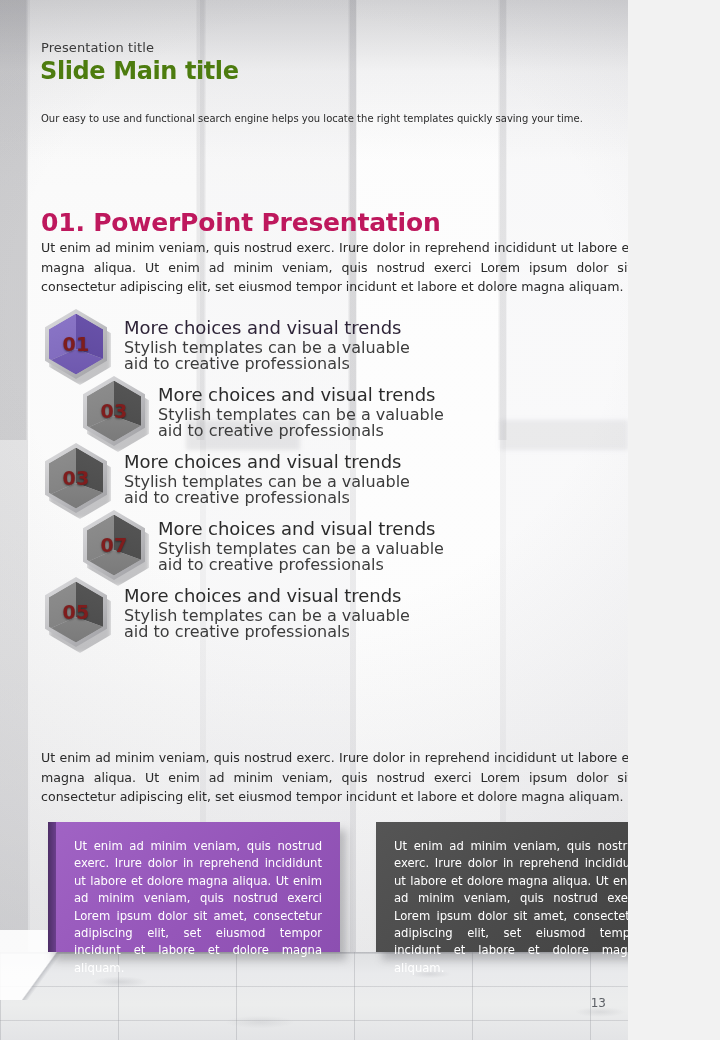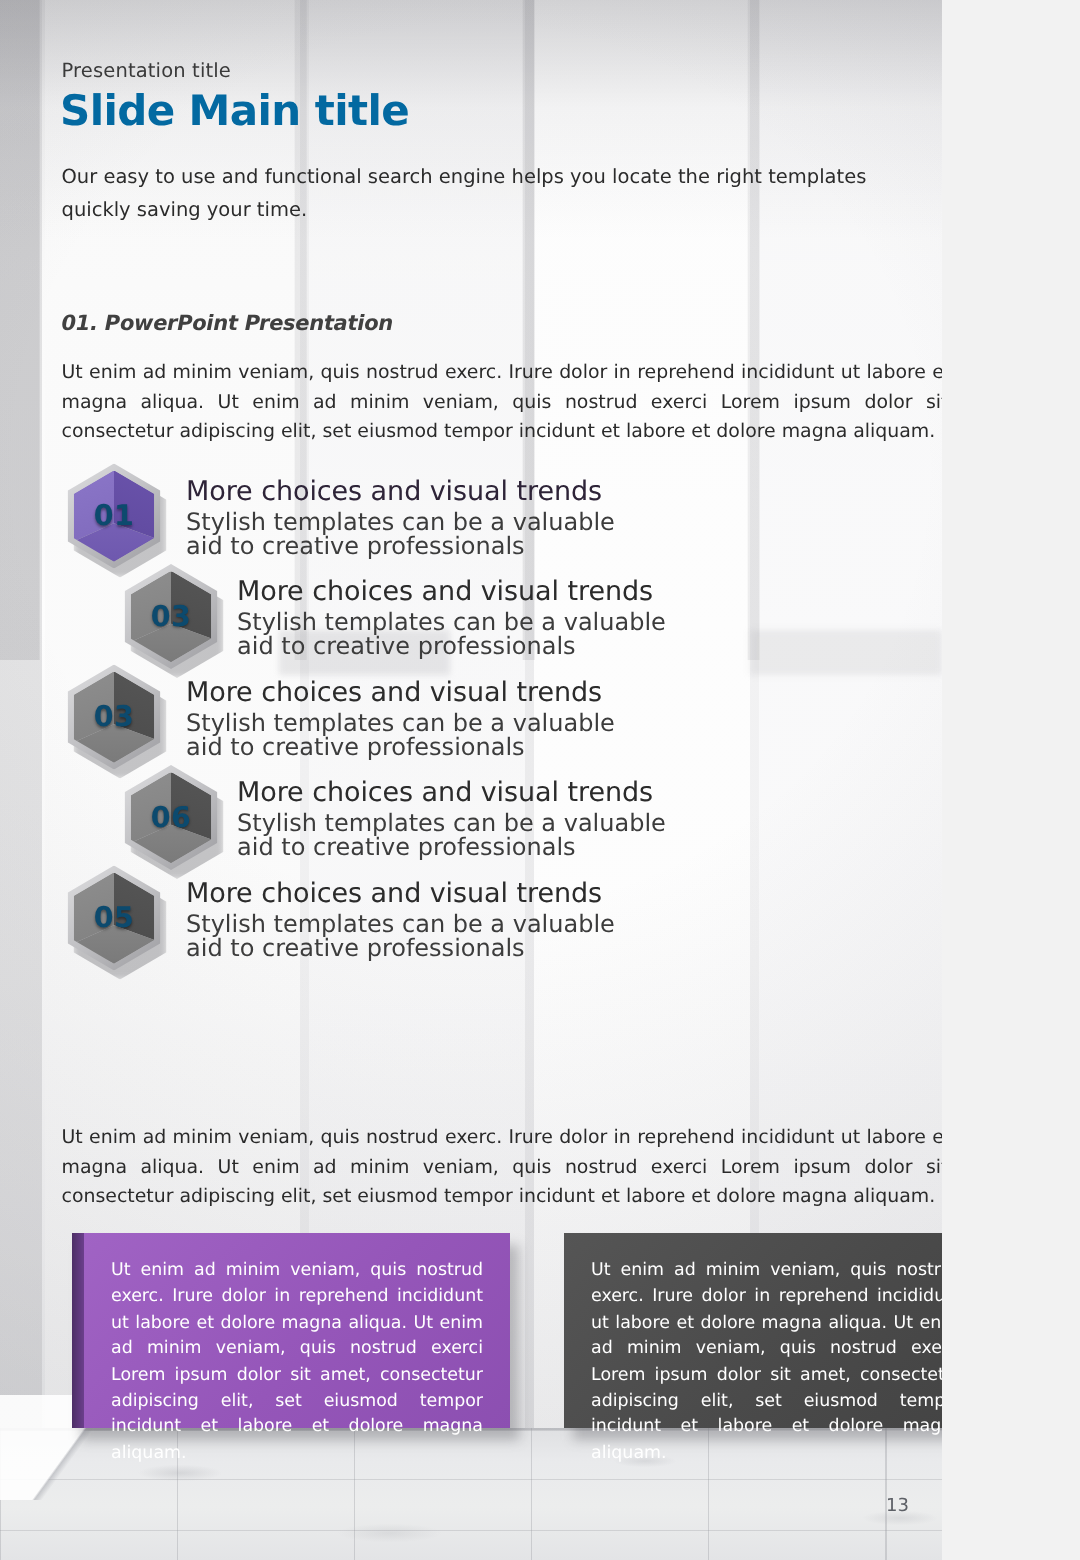--- a/index.html
+++ b/index.html
@@ -104,31 +104,31 @@
 
   
   .content{position:absolute;inset:0;}
 
   .eyebrow{
     position:absolute;left:41px;top:40px;
     font-size:13px;color:#3a3a3a;letter-spacing:.1px;
   }
   .main-title{
     position:absolute;left:40px;top:57px;
-    font-size:28px;font-weight:700;color:#0369a1;
+    font-size:24px;font-weight:700;color:#4d7c0f;
     letter-spacing:-.4px;
   }
   .subtitle{
     position:absolute;left:41px;top:108px;width:575px;
-    font-size:13px;line-height:22px;color:#2b2b2b;
+    font-size:10px;line-height:22px;color:#2b2b2b;
   }
 
   .sec-title{
     position:absolute;left:41px;
-    font-size:14px;font-weight:700;color:#404040;letter-spacing:-.2px;font-style:italic;
+    font-size:25px;font-weight:700;color:#be185d;letter-spacing:-.2px;
   }
   .sec-body{
     position:absolute;left:41px;width:637px;
     font-size:12.6px;line-height:19.5px;color:#2a2a2a;
     text-align:justify;
   }
   #sec1-title{top:208px;}
   #sec1-body{top:238px;}
   #sec2-title{top:718px;}
   #sec2-body{top:748px;}
@@ -169,21 +169,21 @@
   .hex.purple .facet-r{background:linear-gradient(200deg,#6a53ab 0%,#5b469a 100%);}
   .hex.purple .facet-b{background:linear-gradient(180deg,#7f69bd 0%,#6e58ae 100%);}
   
   .hex.grey .facet-l{background:linear-gradient(160deg,#8e8e8e 0%,#7c7c7c 100%);}
   .hex.grey .facet-r{background:linear-gradient(200deg,#565656 0%,#484848 100%);}
   .hex.grey .facet-b{background:linear-gradient(180deg,#909090 0%,#7a7a7a 100%);}
 
   .hex-num{
     position:absolute;left:0;top:0;width:62px;height:70px;
     display:flex;align-items:center;justify-content:center;
-    font-size:19px;font-weight:700;color:#0c4a6e;
+    font-size:19px;font-weight:700;color:#7f1d1d;
     text-shadow:0 1px 2px rgba(0,0,0,.45);
     letter-spacing:.3px;
   }
 
   .hex-text{position:absolute;top:8px;}
   .hex-head{
     font-size:18px;font-weight:400;color:#2b2b2b;letter-spacing:-.05px;
     margin-bottom:2px;
   }
   .hex-head.accent{color:#2e2438;}
@@ -308,21 +308,21 @@
 
       <div class="hexrow" id="row-4" style="left:83px;top:201px;">
         <div class="hex grey">
           <div class="hex-shadow"></div>
           <div class="hex-outer"></div>
           <div class="hex-inner">
             <div class="facet facet-l"></div>
             <div class="facet facet-r"></div>
             <div class="facet facet-b"></div>
           </div>
-          <div class="hex-num">06</div>
+          <div class="hex-num">07</div>
         </div>
         <div class="hex-text" style="left:75px;">
           <div class="hex-head">More choices and visual trends</div>
           <div class="hex-sub">Stylish templates can be a valuable aid to creative professionals</div>
         </div>
       </div>
 
       <div class="hexrow" id="row-5" style="left:45px;top:268px;">
         <div class="hex grey">
           <div class="hex-shadow"></div>

